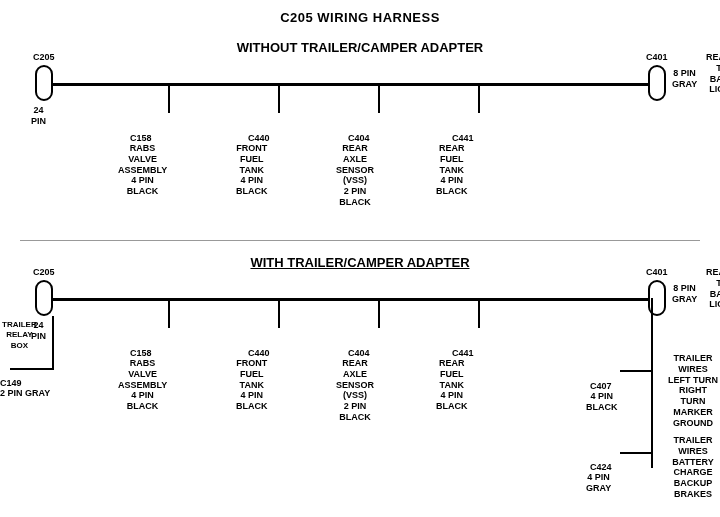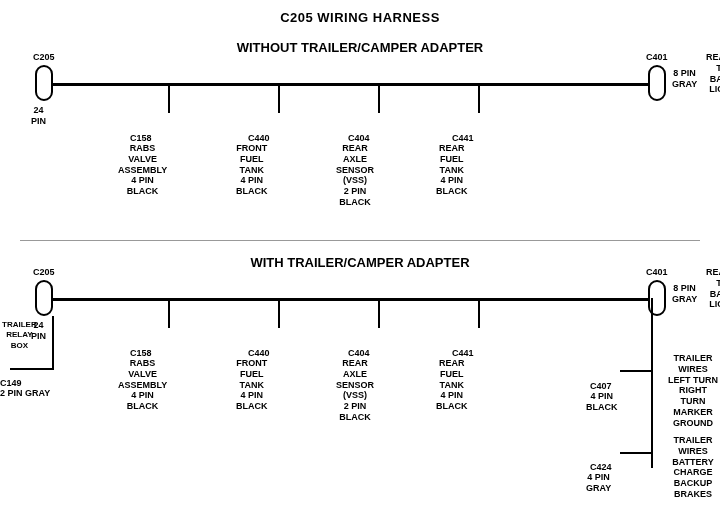--- a/index.html
+++ b/index.html
@@ -119,21 +119,21 @@
 
   <div style="position:absolute;">
     <div class="connector-wire-v" style="top:83px;left:478px;height:30px;"></div>
     <div class="connector-small" style="top:112px;left:469px;"></div>
     <div class="connector-label" style="top:133px;left:452px;text-align:center;font-weight:bold;">C441</div>
     <div class="connector-label" style="top:143px;left:436px;text-align:center;">REAR FUEL<br>TANK<br>4 PIN BLACK</div>
   </div>
 
   <div class="divider" style="top:240px;"></div>
 
-  <div class="section-label" style="top:255px;left:120px;right:120px;">WITH  TRAILER/CAMPER  ADAPTER</div>
+  <div class="section-label" style="top:255px;left:120px;right:120px;text-decoration:underline;">WITH  TRAILER/CAMPER  ADAPTER</div>
 
   <div class="wire-h" style="top:298px;left:52px;width:600px;"></div>
 
   <div style="position:absolute;top:280px;left:35px;">
     <div style="position:absolute;width:18px;height:36px;border-radius:9px;border:2px solid #000;background:#fff;top:0;left:0;"></div>
     <div class="connector-label" style="top:-13px;left:-2px;">C205</div>
     <div class="connector-label" style="top:40px;left:-4px;">24 PIN</div>
   </div>
 
   <div style="position:absolute;top:280px;left:648px;">

